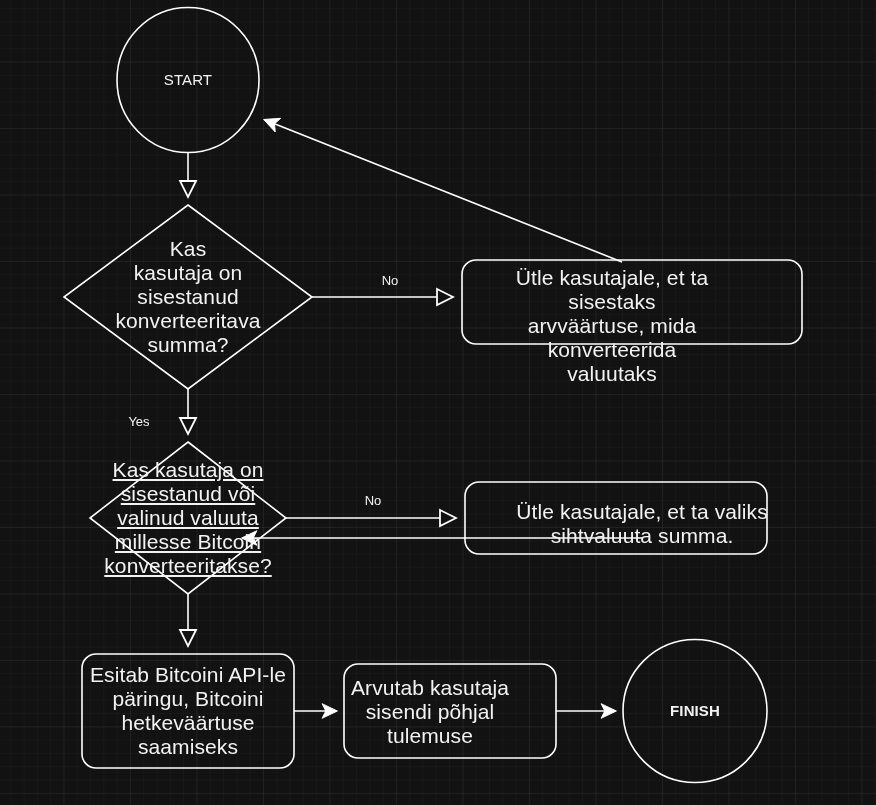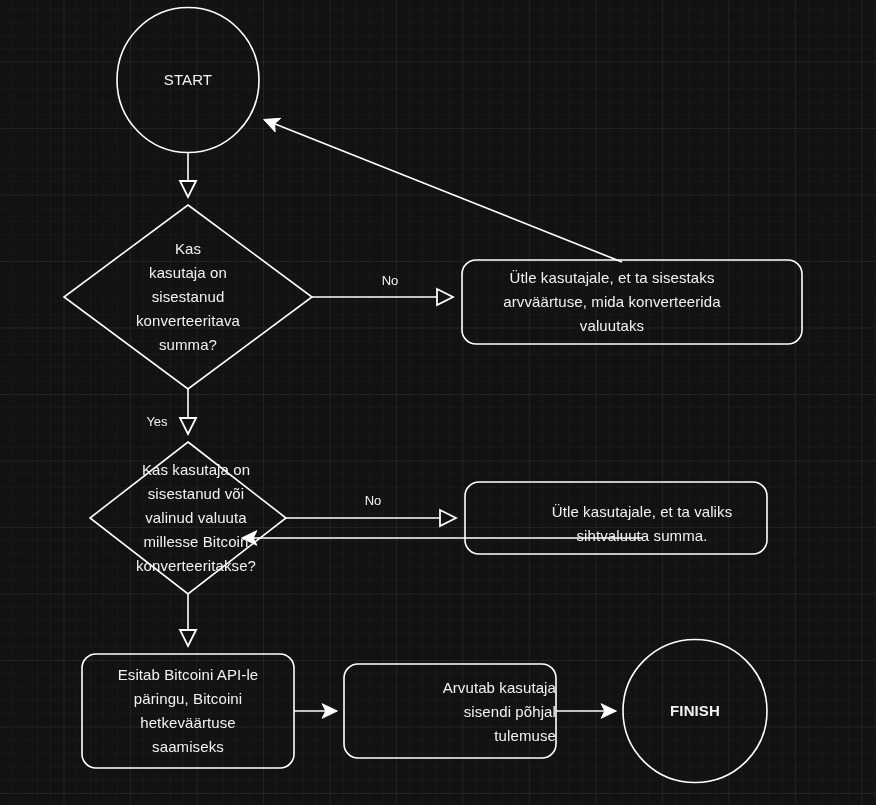--- a/index.html
+++ b/index.html
@@ -27,21 +27,21 @@
     position: absolute;
     left: 0;
     top: 0;
     width: 876px;
     height: 805px;
   }
   .node-text {
     position: absolute;
     color: #f2f2f2;
     font-family: "Liberation Sans", sans-serif;
-    font-size: 15px;
+    font-size: 21px;
     line-height: 24px;
     text-align: center;
     white-space: pre-line;
     pointer-events: none;
     letter-spacing: 0.1px;
   }
   .edge-label {
     position: absolute;
     color: #f2f2f2;
     font-family: "Liberation Sans", sans-serif;
@@ -110,39 +110,39 @@
   <div class="node-text" style="left:64px; top:237px; width:248px;">Kas
 kasutaja on
 sisestanud
 konverteeritava
 summa?</div>
 
   <div class="node-text" style="left:462px; top:266px; width:276px;padding-left:12px;">Ütle kasutajale, et ta sisestaks
 arvväärtuse, mida konverteerida
 valuutaks</div>
 
-  <div class="node-text" style="left:96px; top:458px; width:200px;">Kas kasutaja on
+  <div class="node-text" style="left:88px; top:458px; width:200px;text-decoration:underline;">Kas kasutaja on
 sisestanud või
 valinud valuuta
 millesse Bitcoin
 konverteeritakse?</div>
 
   <div class="node-text" style="left:465px; top:500px; width:354px;">Ütle kasutajale, et ta valiks
 sihtvaluuta summa.</div>
 
   <div class="node-text" style="left:82px; top:663px; width:212px;">Esitab Bitcoini API-le
 päringu, Bitcoini
 hetkeväärtuse
 saamiseks</div>
 
-  <div class="node-text" style="left:344px; top:676px; width:212px;text-align:right;">Arvutab kasutaja
+  <div class="node-text" style="left:324px; top:676px; width:212px;">Arvutab kasutaja
 sisendi põhjal
 tulemuse</div>
 
   <div class="node-text terminal-text" style="left:625px; top:699px; width:140px;font-weight:bold;">FINISH</div>
 
   <div class="edge-label" style="left:360px; top:272px; width:60px;">No</div>
 
-  <div class="edge-label" style="left:126px; top:413px; width:62px;">Yes</div>
+  <div class="edge-label" style="left:108px; top:413px; width:62px;">Yes</div>
 
   <div class="edge-label" style="left:343px; top:492px; width:60px;">No</div>
 
 </div>
 
 </body></html>

